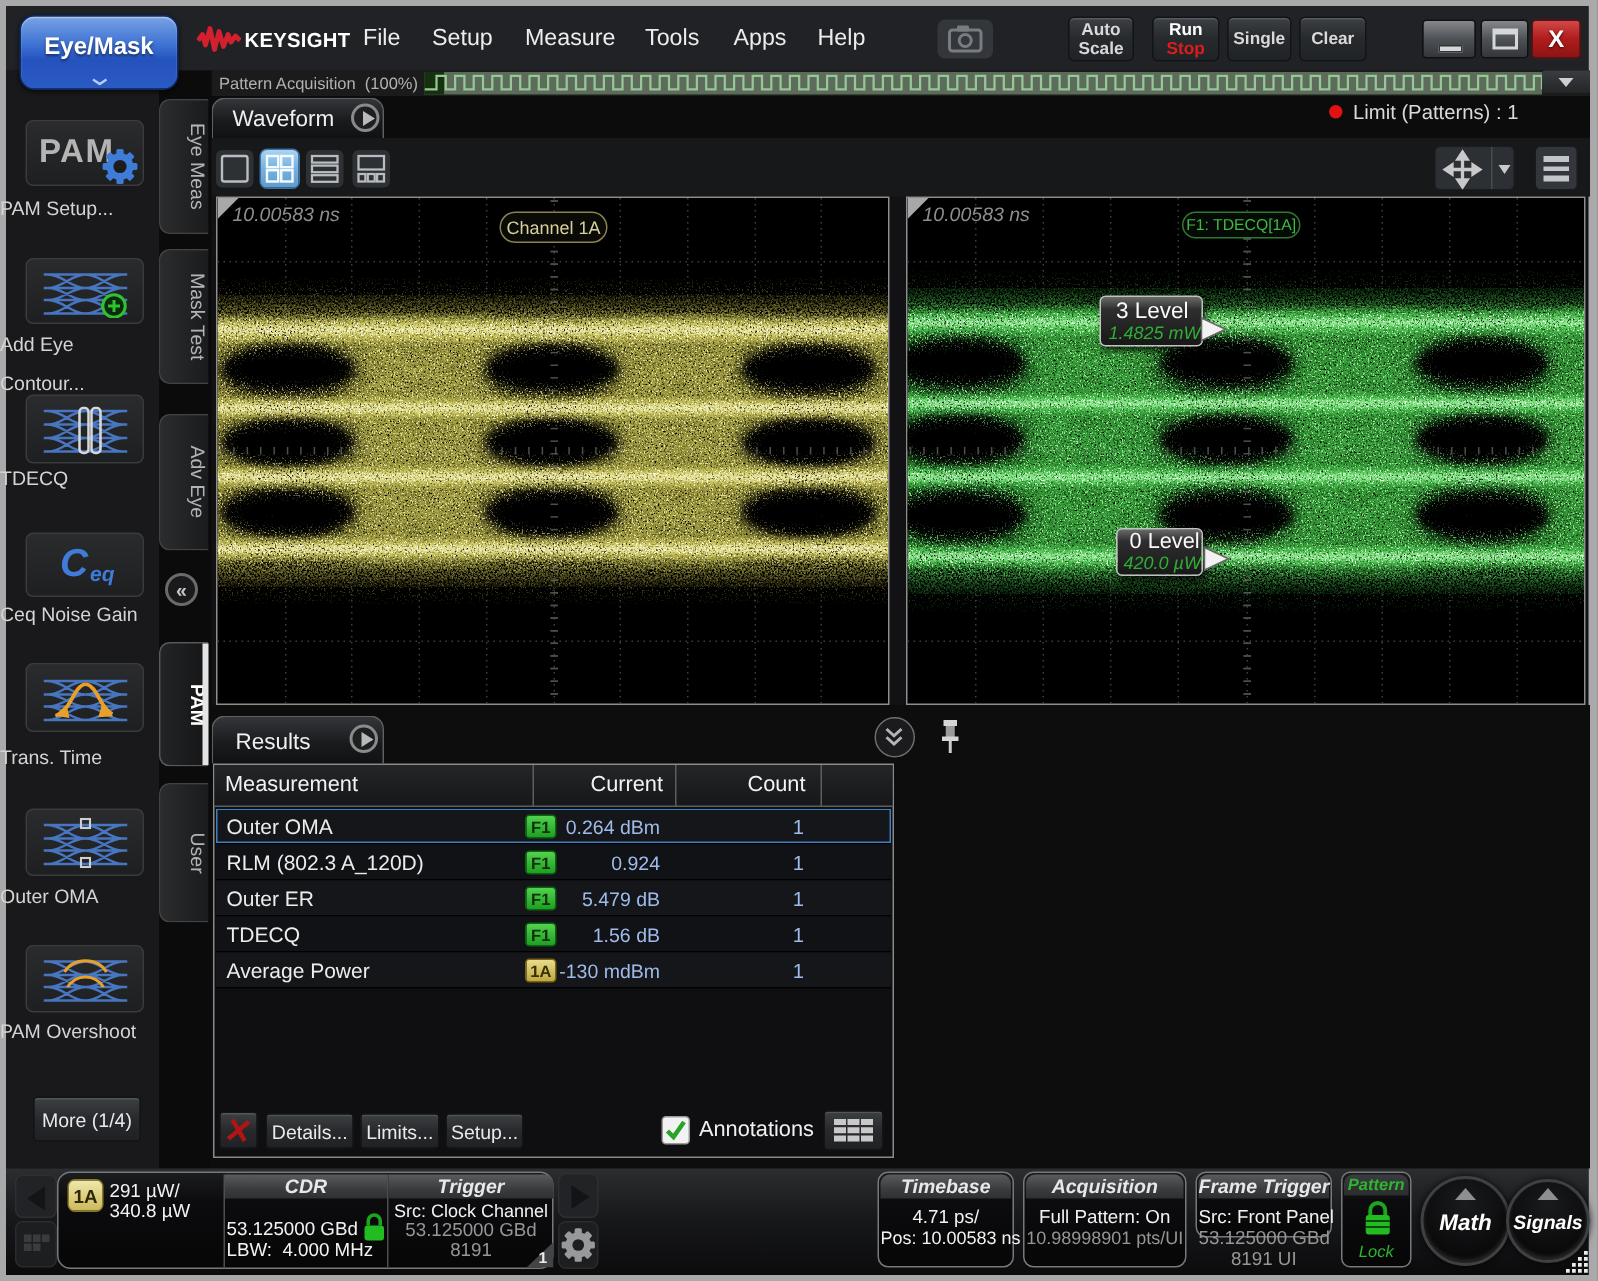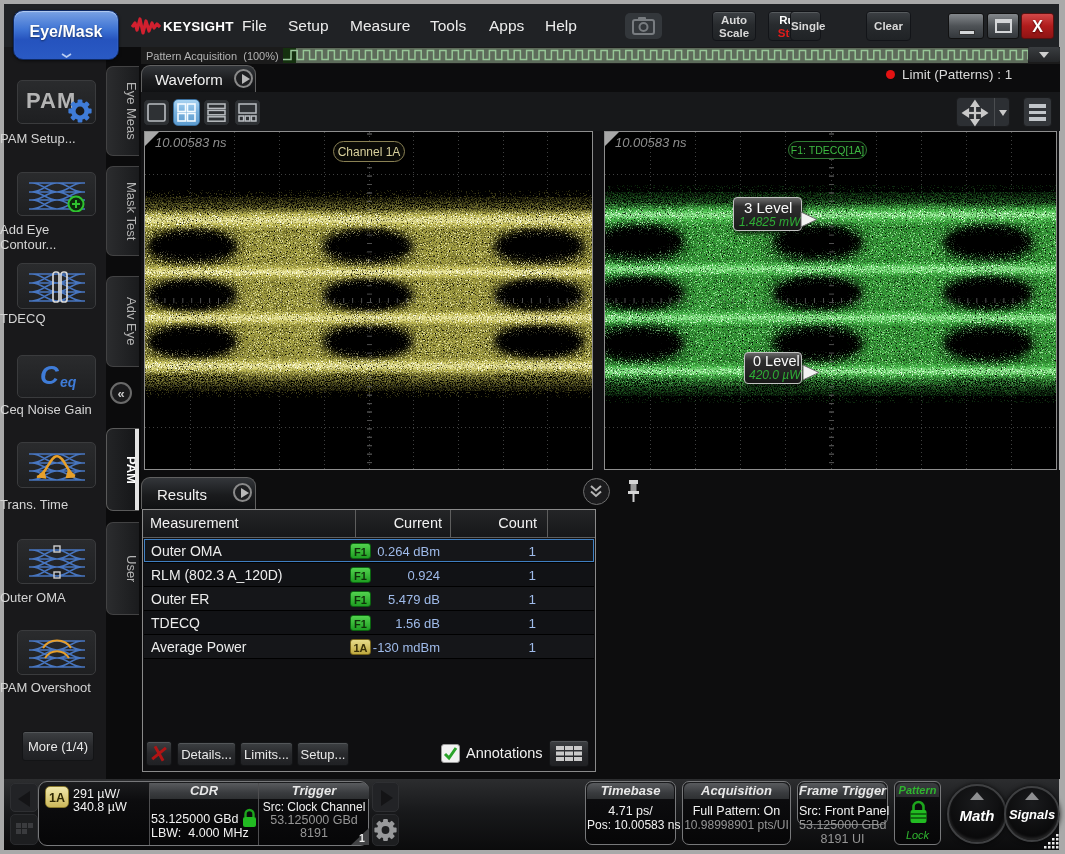--- a/index.html
+++ b/index.html
@@ -55,21 +55,21 @@
 <div class="abs" style="left:489px;top:17px;font-size:15.5px;color:#ececec">Apps</div>
 <div class="abs" style="left:545px;top:17px;font-size:15.5px;color:#ececec">Help</div>
 <div class="abs" style="left:625px;top:13px;width:37px;height:26px;border-radius:5px;background:#33373b">
 <svg width="37" height="26">
       <rect x="8" y="7" width="21" height="14" rx="2" fill="none" stroke="#787c80" stroke-width="2"></rect>
 <circle cx="18.5" cy="14" r="4" fill="none" stroke="#787c80" stroke-width="2"></circle>
       <rect x="13" y="4" width="8" height="4" rx="1" fill="#787c80"></rect>
     </svg></div>
 <div class="tbtn" style="left:712px;top:11px;width:44px;height:30px;padding-top:2px">Auto<br>Scale</div>
 <div class="tbtn" style="left:768px;top:11px;width:45px;height:30px;padding-top:2px"><span style="color:#fff">Run</span><br><span style="color:#e01b1b">Stop</span></div>
-<div class="tbtn" style="left:790px;top:11px;width:31px;height:30px;line-height:28px">Single</div>
+<div class="tbtn" style="left:818px;top:11px;width:43px;height:30px;line-height:28px">Single</div>
 <div class="tbtn" style="left:866px;top:11px;width:45px;height:30px;line-height:28px">Clear</div>
 <div class="abs" style="left:948px;top:13px;width:36px;height:26px;border-radius:3px;border:1px solid #111;
 background:linear-gradient(#84888c,#4e5256 50%,#33373b)">
     <div style="position:absolute;left:10px;top:16px;width:16px;height:5px;background:#d4d6d8;border:1px solid #333"></div>
   </div>
 <div class="abs" style="left:987px;top:13px;width:32px;height:26px;border-radius:3px;border:1px solid #111;
 background:linear-gradient(#84888c,#4e5256 50%,#33373b)">
     <div style="position:absolute;left:7px;top:5px;width:17px;height:14px;border:2px solid #d4d6d8;border-top-width:4px"></div>
   </div>
 <div class="abs" style="left:1021px;top:13px;width:33px;height:26px;border-radius:3px;border:1px solid #5a1111;
@@ -112,21 +112,21 @@
   </div>
 <div class="slab" style="top:131px">PAM Setup...</div>
 <div class="sbtn" style="top:172px;height:44px">
     <div style="position:absolute;left:11px;top:5px"><svg width="56" height="34" viewBox="0 0 56 34">
         <path d="M 3 5 C 13 5 18 14 28 14 M 3 14 C 13 14 18 5 28 5 M 3 14 C 13 14 18 22 28 22 M 3 22 C 13 22 18 14 28 14 M 3 22 C 13 22 18 31 28 31 M 3 31 C 13 31 18 22 28 22 M 28 5 C 38 5 43 14 53 14 M 28 14 C 38 14 43 5 53 5 M 28 14 C 38 14 43 22 53 22 M 28 22 C 38 22 43 14 53 14 M 28 22 C 38 22 43 31 53 31 M 28 31 C 38 31 43 22 53 22 M 0 5 L 56 5 M 0 14 L 56 14 M 0 22 L 56 22 M 0 31 L 56 31" stroke="#4a7ac8" stroke-width="1.6" fill="none" opacity="0.95"></path>
         <circle cx="47" cy="26" r="7.5" fill="#0c2b0c" stroke="#2fc32f" stroke-width="2"></circle>
         <path d="M47 22 L47 30 M43 26 L51 26" stroke="#2fc32f" stroke-width="2"></path>
       </svg></div>
   </div>
 <div class="slab" style="top:222px">Add Eye</div>
-<div class="slab" style="top:237px">Contour...</div>
+<div class="slab" style="top:248px">Contour...</div>
 <div class="sbtn" style="top:263px;height:46px">
     <div style="position:absolute;left:11px;top:5px"><svg width="56" height="36" viewBox="0 0 56 36">
         <path d="M 3 5 C 13 5 18 14 28 14 M 3 14 C 13 14 18 5 28 5 M 3 14 C 13 14 18 23 28 23 M 3 23 C 13 23 18 14 28 14 M 3 23 C 13 23 18 32 28 32 M 3 32 C 13 32 18 23 28 23 M 28 5 C 38 5 43 14 53 14 M 28 14 C 38 14 43 5 53 5 M 28 14 C 38 14 43 23 53 23 M 28 23 C 38 23 43 14 53 14 M 28 23 C 38 23 43 32 53 32 M 28 32 C 38 32 43 23 53 23 M 0 5 L 56 5 M 0 14 L 56 14 M 0 23 L 56 23 M 0 32 L 56 32" stroke="#4a7ac8" stroke-width="1.6" fill="none" opacity="0.95"></path>
         <rect x="24" y="3" width="6" height="30" rx="2.5" fill="none" stroke="#d8d8d8" stroke-width="1.7"></rect>
         <rect x="32" y="3" width="6" height="30" rx="2.5" fill="none" stroke="#d8d8d8" stroke-width="1.7"></rect>
       </svg></div>
   </div>
 <div class="slab" style="top:311px">TDECQ</div>
 <div class="sbtn" style="top:355px;height:43px">
     <div style="position:absolute;left:22px;top:4px;font-size:26px;font-weight:bold;font-style:italic;color:#3f7cd8">C</div>

